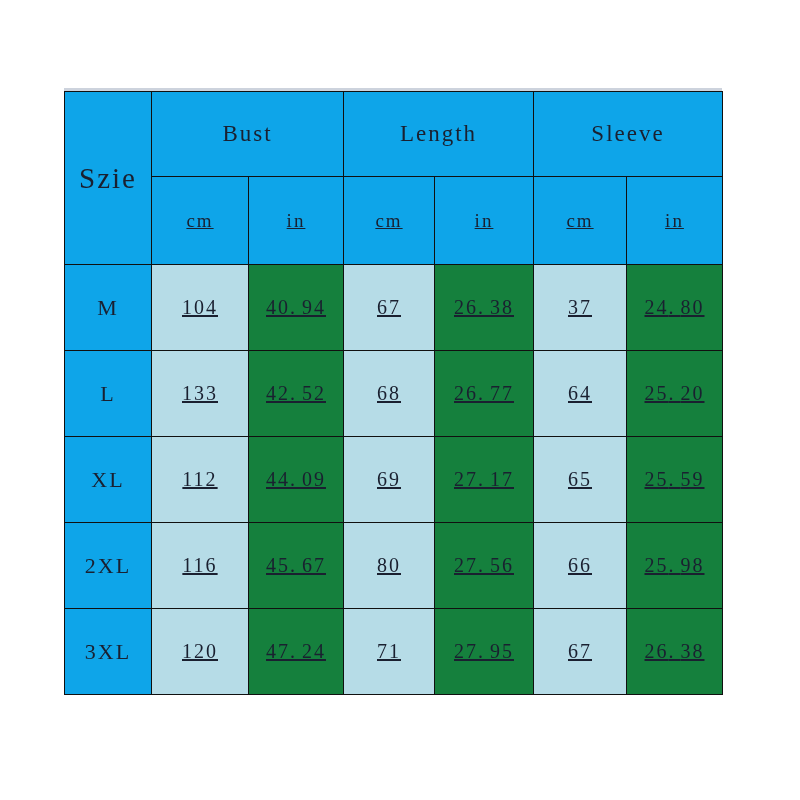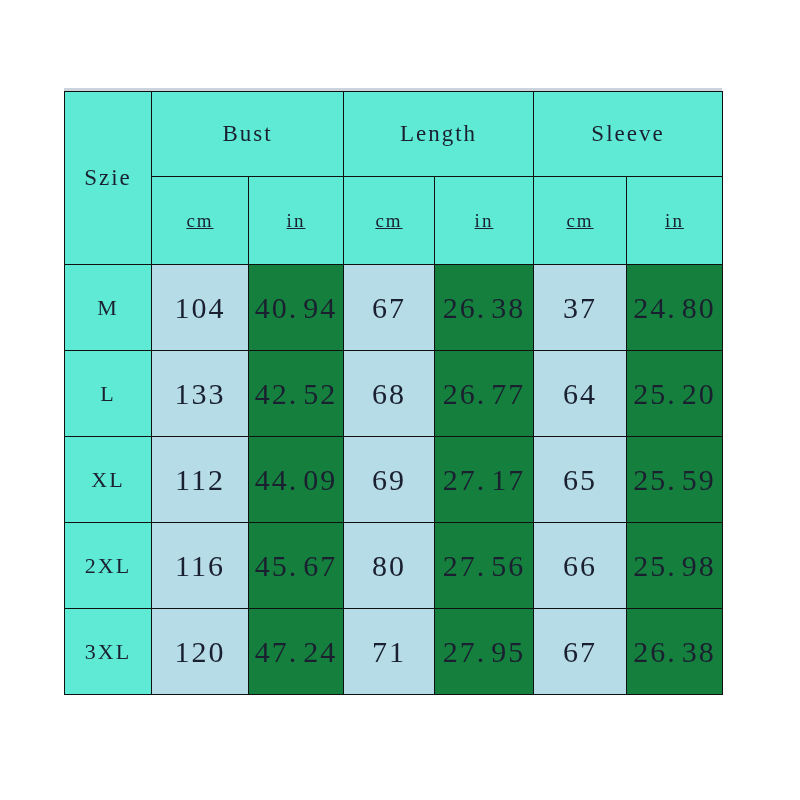--- a/index.html
+++ b/index.html
@@ -78,42 +78,43 @@
   .peach  { background: #fbd2ae; }
   .blue   { background: #b6dce7; }
   .yellow { background: #fdc006; }
 
   
   .group-label {
     font-size: 23px;
     letter-spacing: 3px;
   }
   .size-label-head {
-    font-size: 23px;
+    font-size: 29px;
     letter-spacing: 3px;
   }
   .unit-label {
     font-size: 19px;
     letter-spacing: 3px;
   }
   .size-value {
     font-size: 22px;
     letter-spacing: 2px;
   }
   .num {
-    font-size: 30px;
+    font-size: 20px;
     letter-spacing: 2px;
+    text-decoration: underline;
   }
   
   .num .dot-gap { letter-spacing: 7px; }
 </style>
 <style>
     body, #canvas { background: #FFFFFF; }
     #size-table td { border-color: #101010; color: #1A2030; }
-    .peach  { background: #5eead4; }
+    .peach  { background: #0ea5e9; }
     .blue   { background: #B6DCE7; }
     .yellow { background: #15803d; }
     .edge-strip-right { background: #B6DCE7; }
   </style></head>
 <body>
 
 <div id="canvas">
 
   <div class="edge-strip-top"></div>
   <div class="edge-strip-right"></div>

